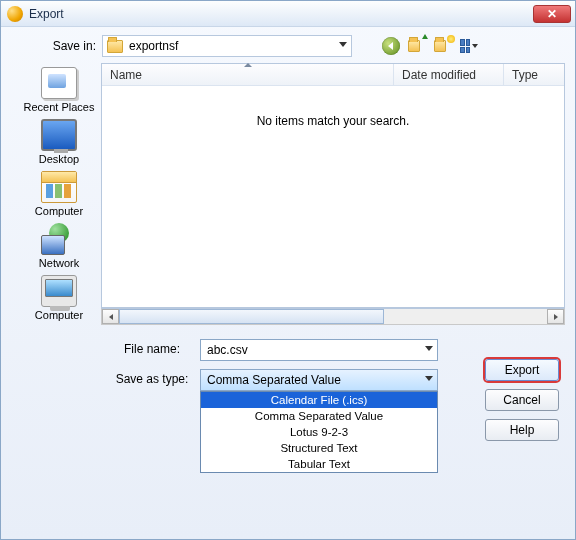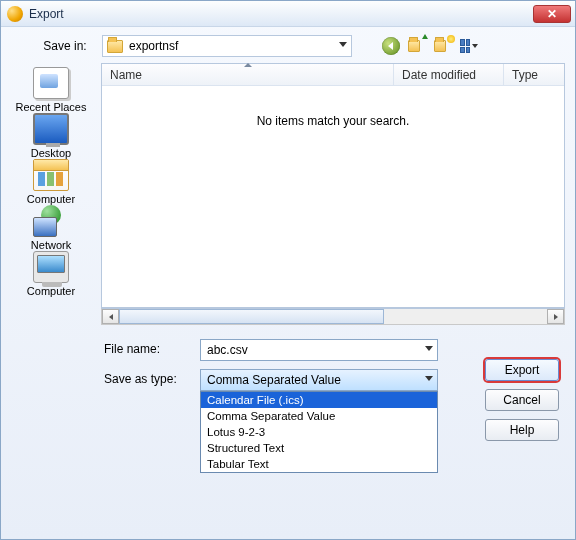--- a/index.html
+++ b/index.html
@@ -23,21 +23,21 @@
   .title-text { color: #1b2e4b; }
   .title-spacer { flex: 1; }
   .close-btn {
     width: 38px; height: 18px; border: 1px solid #a83434;
     border-radius: 3px; background: linear-gradient(#f07a7a, #c43232);
     color: #fff; display: flex; align-items: center; justify-content: center;
     font-weight: bold; font-size: 10px;
   }
   .body { position: absolute; top: 26px; left: 0; right: 0; bottom: 0; padding: 8px 10px 10px 8px; }
   .toprow { display: flex; align-items: center; margin-left: 95px; gap: 6px; }
-  .label-savein { width: 62px; text-align: center; margin-left: -70px; }
+  .label-savein { width: 62px; text-align: right; margin-left: -70px; }
   .savein-combo {
     flex: 0 0 250px; height: 22px; border: 1px solid #b7c8de;
     background: #fff; display: flex; align-items: center; padding: 0 4px; position: relative;
   }
   .folder-ico {
     width: 16px; height: 13px; margin-right: 6px; position: relative;
     background: linear-gradient(#ffe9a8, #f4c254); border: 1px solid #d3a638; border-radius: 1px;
   }
   .folder-ico::before { content:""; position:absolute; top:-4px; left:0; width:7px; height:4px; background:#f4c254; border:1px solid #d3a638; border-bottom:none; border-radius:1px 1px 0 0;}
   .savein-arrow { position:absolute; right:4px; top:6px; width:0;height:0;border-left:4px solid transparent;border-right:4px solid transparent;border-top:5px solid #333;}
@@ -49,21 +49,21 @@
   .ic-up .folder-ico{width:15px;height:12px;}
   .ic-up::after{content:"";position:absolute;top:-3px;right:-2px;width:0;height:0;border-left:3px solid transparent;border-right:3px solid transparent;border-bottom:5px solid #2a8a2a;}
   .ic-new { position:relative; }
   .ic-new .folder-ico{width:15px;height:12px;}
   .ic-new::after{content:"";position:absolute;top:-2px;right:-3px;width:8px;height:8px;background:radial-gradient(circle,#ffeb7a,#f2b200);border-radius:50%;}
   .ic-view { display:flex; align-items:center; gap:2px;}
   .view-grid{width:14px;height:14px;display:grid;grid-template-columns:1fr 1fr;grid-template-rows:1fr 1fr;gap:1px;}
   .view-grid div{background:#4a7cc0;border:1px solid #2a5a9a;}
   .view-dd{width:0;height:0;border-left:3px solid transparent;border-right:3px solid transparent;border-top:4px solid #333;}
   .content { display:flex; margin-top: 6px; height: 262px;}
-  .places { width: 92px; display:flex; flex-direction:column; gap: 0; padding-top: 4px; align-items:flex-start;}
+  .places { width: 92px; display:flex; flex-direction:column; gap: 6px; padding-top: 4px; align-items:flex-end;}
   .place { width: 84px; text-align:center; cursor:default;}
   .place-ico { width: 36px; height: 32px; margin: 0 auto 2px; position:relative;}
   .place-label { font-size: 11px; color:#000;}
   .ico-recent { background:#fff; border:1px solid #999; border-radius:3px; box-shadow: 2px 2px 0 #ccc;}
   .ico-recent::after{content:"";position:absolute;top:6px;left:6px;width:18px;height:14px;background:linear-gradient(#cfe3ff,#6fa3e0);border-radius:2px;}
   .ico-desktop{background:linear-gradient(#6aa6f0,#1a5bbf);border:2px solid #777;border-radius:3px;}
   .ico-desktop::after{content:"";position:absolute;bottom:-4px;left:11px;width:14px;height:4px;background:#aaa;}
   .ico-lib { background:linear-gradient(#fff,#f6f6f6); border:1px solid #cc9a3a; border-radius:2px; overflow:hidden;}
   .ico-lib::before{content:"";position:absolute;top:0;left:0;right:0;height:10px;background:linear-gradient(#ffe9a8,#f4c254);border-bottom:1px solid #cc9a3a;}
   .ico-lib::after{content:"";position:absolute;top:12px;left:4px;width:7px;height:14px;background:#5aa0e0;box-shadow:9px 0 0 #88c070, 18px 0 0 #e6a23c;}
@@ -79,21 +79,21 @@
   .lh { background:linear-gradient(#fdfdfe,#eef2f8); border-right:1px solid #dbe4f0; padding:3px 8px; font-size:11px; color:#333; display:flex; align-items:center; position:relative;}
   .lh-name{flex:1;}
   .lh-date{width:110px;}
   .lh-type{width:60px; border-right:none;}
   .sort-arrow{position:absolute; left:50%; top:-1px; transform:translateX(-50%); width:0;height:0;border-left:4px solid transparent;border-right:4px solid transparent;border-bottom:4px solid #7a8aa0;}
   .emptymsg{text-align:center; padding-top:28px; color:#000;}
   .hscroll{height:17px;background:#f0f0f0;border:1px solid #c9c9c9;border-top:1px solid #b7c8de;display:flex;align-items:center;}
   .sc-btn{width:17px;height:15px;background:linear-gradient(#fdfdfd,#e5e5e5);border:1px solid #b0b0b0;display:flex;align-items:center;justify-content:center;}
   .sc-track{flex:1;height:15px;background:#efefef;position:relative;}
   .sc-thumb{position:absolute;left:0;top:0;bottom:0;width:62%;background:linear-gradient(#f2f6fc,#d6e3f3);border:1px solid #9db7d6;}
-  .bottom { margin-left: 95px; margin-top: 14px;}
+  .bottom { margin-left: 95px; margin-top: 14px; text-align: center;}
   .form-row{display:flex;align-items:flex-start; margin-bottom:8px;}
   .form-label{width:96px; padding-top:3px;}
   .combo { width: 238px; height:22px; border:1px solid #8aa7c7; background:#fff; display:flex; align-items:center; padding:4px 6px; position:relative;}
   .combo-arrow{position:absolute;right:4px;top:6px;width:0;height:0;border-left:4px solid transparent;border-right:4px solid transparent;border-top:5px solid #333;}
   .combo-saveas{background:linear-gradient(#e6f2ff,#bfe0ff);}
   .dropdown{position:absolute;top:21px;left:-1px;width:238px;background:#fff;border:1px solid #6a8ab0;z-index:10;}
   .dd-item{padding:2px 6px; font-size:11.5px;}
   .dd-item.sel{background:#1a63d9;color:#fff;}
   .btn-col{position:absolute; right:16px; top:332px; display:flex; flex-direction:column; gap:8px; width:74px;}
   .btn{height:22px;border:1px solid #8a98aa;background:linear-gradient(#fdfdfe,#e8ecf2);border-radius:3px;display:flex;align-items:center;justify-content:center;}

